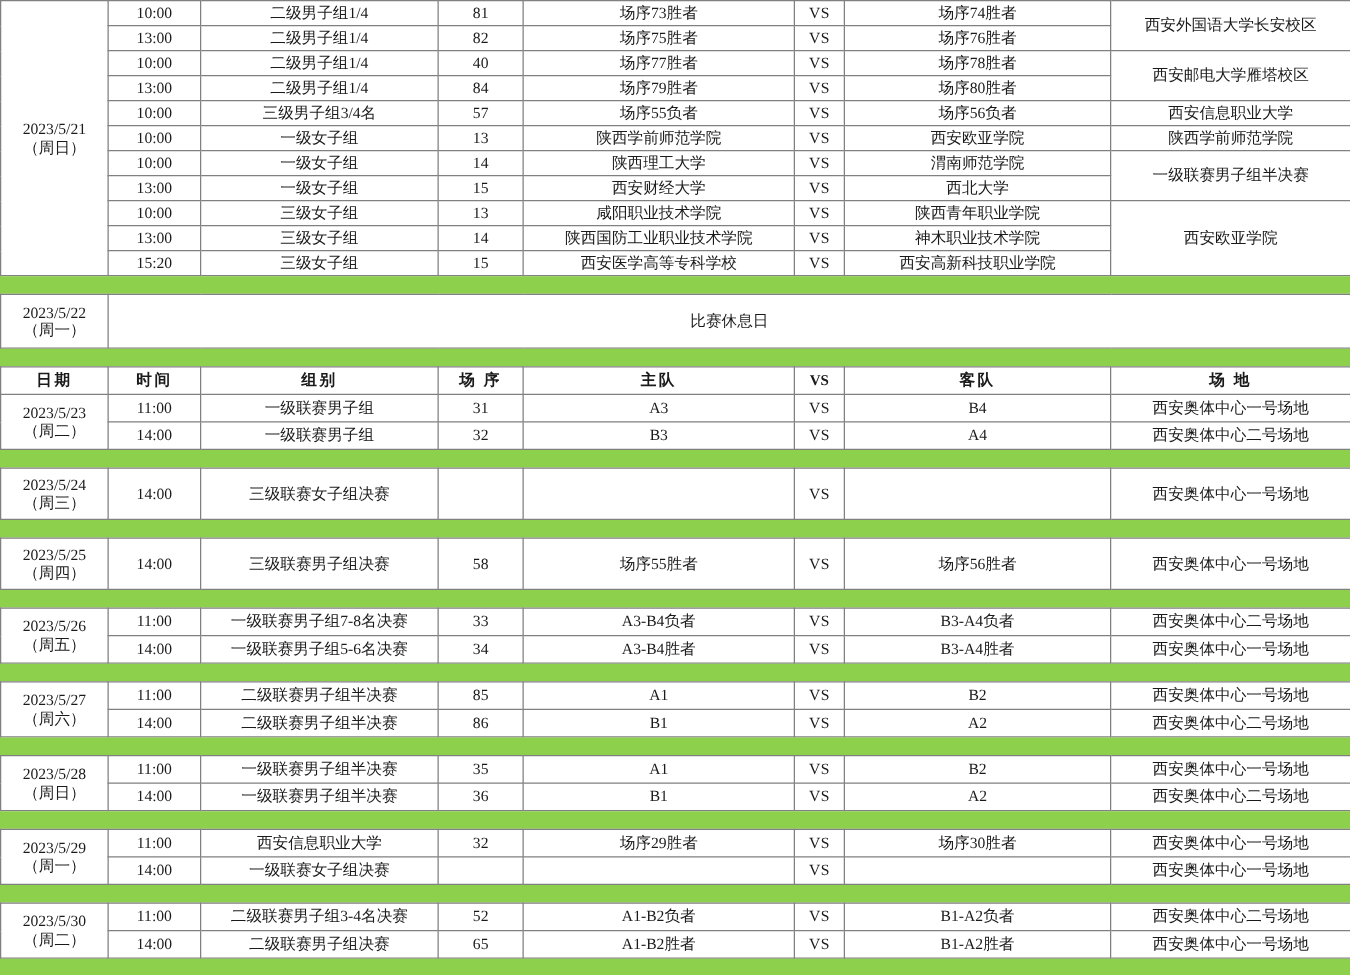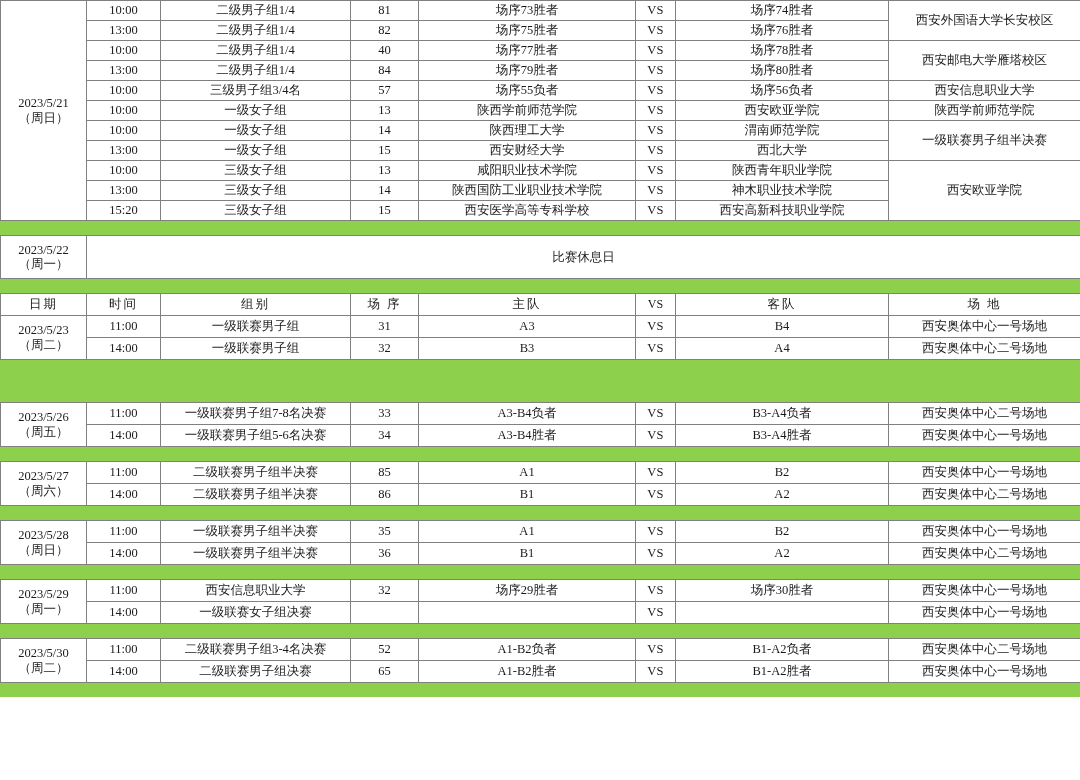--- a/index.html
+++ b/index.html
@@ -26,21 +26,21 @@
   col.c-time{width:74px;}
   col.c-group{width:190px;}
   col.c-no{width:68px;}
   col.c-home{width:217px;}
   col.c-vs{width:40px;}
   col.c-away{width:213px;}
   col.c-venue{width:192px;}
 
   td.date-cell{font-size:12px;line-height:1.45;}
   td.vs-cell{font-size:11.5px;letter-spacing:.3px;}
-  td.hdr{font-weight:normal;font-size:13px;letter-spacing:2px;}
+  td.hdr{font-weight:bold;font-size:13px;letter-spacing:2px;}
   td.rest-cell{font-size:13px;}
   .band{height:14px;background:#8DD04B;width:1080px;}
   td.tall{height:40px;}
   td.r19{height:19px;}
   td.r21{height:21px;}
 </style>
 </head>
 <body>
 
 <div class="sheet">
@@ -211,21 +211,69 @@
             <td class="r21">一级联赛男子组</td>
             <td class="r21">32</td>
             <td class="r21">B3</td>
             <td class="r21 vs-cell">VS</td>
             <td class="r21">A4</td>
             <td class="r21">西安奥体中心二号场地</td>
           </tr>
         </tbody>
       </table>
       <div class="band"></div>
-      <div class="band"></div>
+      <table class="grid">
+        <colgroup>
+          <col class="c-date">
+          <col class="c-time">
+          <col class="c-group">
+          <col class="c-no">
+          <col class="c-home">
+          <col class="c-vs">
+          <col class="c-away">
+          <col class="c-venue">
+        </colgroup>
+        <tbody>
+          <tr>
+            <td class="date-cell" rowspan="1">2023/5/24<br>（周三）</td>
+            <td class="tall">14:00</td>
+            <td class="tall">三级联赛女子组决赛</td>
+            <td class="tall"></td>
+            <td class="tall"></td>
+            <td class="tall vs-cell">VS</td>
+            <td class="tall"></td>
+            <td class="tall">西安奥体中心一号场地</td>
+          </tr>
+        </tbody>
+      </table>
+      <div class="band"></div>
+      <table class="grid">
+        <colgroup>
+          <col class="c-date">
+          <col class="c-time">
+          <col class="c-group">
+          <col class="c-no">
+          <col class="c-home">
+          <col class="c-vs">
+          <col class="c-away">
+          <col class="c-venue">
+        </colgroup>
+        <tbody>
+          <tr>
+            <td class="date-cell" rowspan="1">2023/5/25<br>（周四）</td>
+            <td class="tall">14:00</td>
+            <td class="tall">三级联赛男子组决赛</td>
+            <td class="tall">58</td>
+            <td class="tall">场序55胜者</td>
+            <td class="tall vs-cell">VS</td>
+            <td class="tall">场序56胜者</td>
+            <td class="tall">西安奥体中心一号场地</td>
+          </tr>
+        </tbody>
+      </table>
       <div class="band"></div>
       <table class="grid">
         <colgroup>
           <col class="c-date">
           <col class="c-time">
           <col class="c-group">
           <col class="c-no">
           <col class="c-home">
           <col class="c-vs">
           <col class="c-away">

